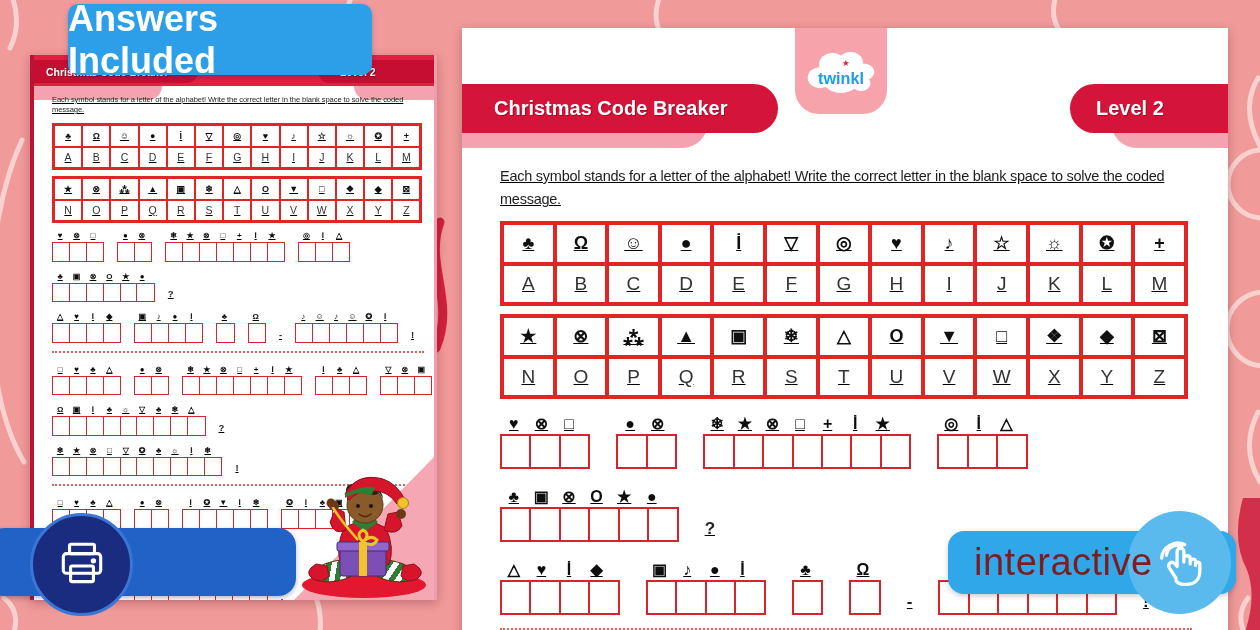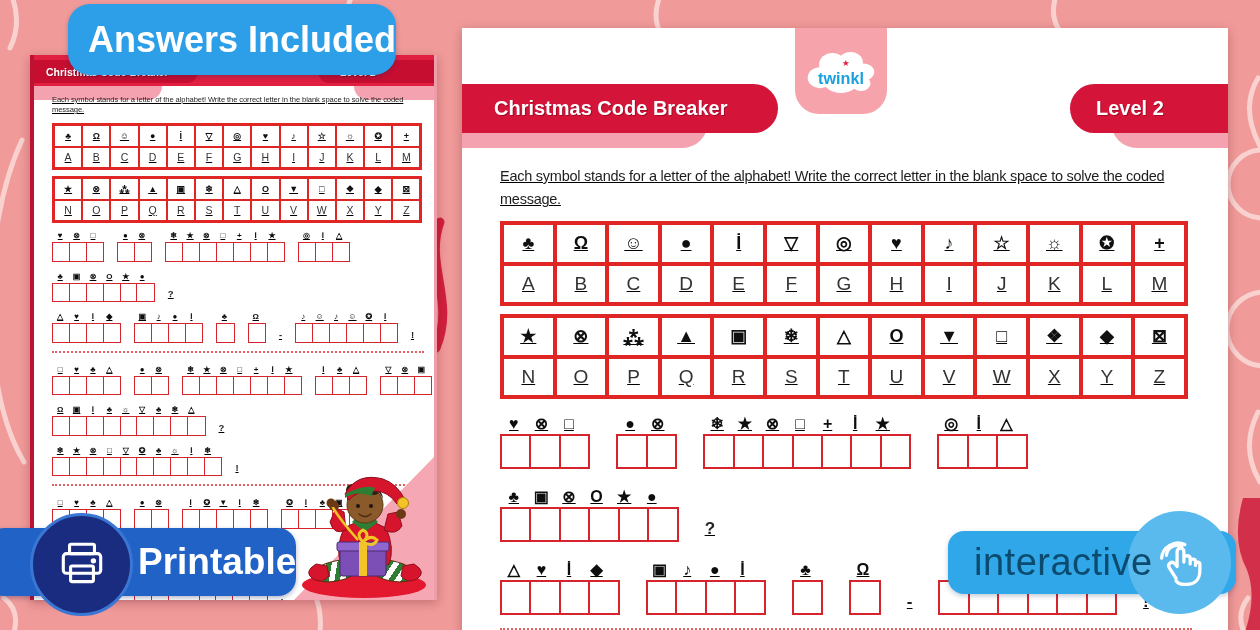--- a/index.html
+++ b/index.html
@@ -60,31 +60,31 @@
   .box{width:var(--bw2);height:var(--bh);border:var(--bt) solid #D6242C;background:#fff;margin-left:calc(-1*var(--bt));}
   .box:first-child{margin-left:0;}
   .after{font-size:var(--af);color:#222;font-weight:700;align-self:flex-end;padding-bottom:3px;}
   .dotted{border-top:2px dotted #E46060;width:var(--dw);margin:4px 0 10px 0;}
   .page-right .dotted{margin:6px 0 12px 0;}
   
   .corner-tri{position:absolute;right:0;bottom:0;z-index:4;}
   .elf{position:absolute;right:2px;bottom:0;z-index:5;}
   
   .overlay{position:absolute;z-index:6;}
-  .answers-badge{left:68px;top:4px;width:328px;height:71px;background:#2C9FE8;border-radius:22px;
+  .answers-badge{left:68px;top:4px;width:304px;height:71px;background:#2C9FE8;border-radius:10px;
                  display:flex;align-items:center;justify-content:flex-end;color:#fff;font-weight:bold;font-size:36px;
                  box-shadow:0 2px 5px rgba(0,40,90,.25);}
   .printable-rect{left:-14px;top:528px;width:310px;height:68px;background:#2062C6;border-radius:18px;
                   box-shadow:0 2px 5px rgba(0,20,70,.3);}
   .printable-text{left:138px;top:528px;height:68px;display:flex;align-items:center;color:#fff;font-weight:bold;font-size:37px;z-index:8;}
   .printable-circle{left:30px;top:513px;width:97px;height:97px;border-radius:50%;background:#1A2C80;
                     border:3px solid #3A76D4;display:flex;align-items:center;justify-content:center;z-index:7;}
   .interactive-rect{left:948px;top:531px;width:288px;height:63px;background:#2FA7E9;border-radius:16px;
                     box-shadow:0 2px 5px rgba(0,40,90,.25);}
-  .interactive-text{left:974px;top:531px;height:63px;display:flex;align-items:center;color:#0c4a6e;font-size:38px;z-index:8;letter-spacing:.5px;}
+  .interactive-text{left:974px;top:531px;height:63px;display:flex;align-items:center;color:#7f1d1d;font-size:38px;z-index:8;letter-spacing:.5px;}
   .interactive-circle{left:1128px;top:511px;width:103px;height:103px;border-radius:50%;background:#5ABAEE;
                       display:flex;align-items:center;justify-content:center;z-index:7;}
 </style>
 </head>
 <body>
 
 <div id="stage">
 
   <svg id="bg" width="1260" height="630">
     <g fill="none" stroke="#F9D2D0" stroke-width="5" stroke-linecap="round">
@@ -868,23 +868,20 @@
   <div class="overlay printable-circle">
     <svg width="54" height="54" viewBox="0 0 52 52">
       <g fill="none" stroke="#ffffff" stroke-width="3" stroke-linejoin="round">
         <rect x="14" y="6" width="24" height="9" rx="1.5"></rect>
         <rect x="8" y="15" width="36" height="19" rx="3"></rect>
         <rect x="15" y="27" width="22" height="15" rx="1.5"></rect>
       </g>
       <circle cx="37" cy="22" r="2.6" fill="#ffffff"></circle>
     </svg>
   </div>
-  <div class="overlay printable-text">
-    <span>Printable</span>
-  </div>
 
   <div class="overlay interactive-rect"></div>
   <div class="overlay interactive-text">
     <span>interactive</span>
   </div>
   <div class="overlay interactive-circle">
     <svg width="62" height="62" viewBox="0 0 64 64">
       <g fill="none" stroke="#ffffff" stroke-width="3.4" stroke-linecap="round" stroke-linejoin="round">
         <path d="M 18 24 a 11 11 0 0 1 16 -9"></path>
         <path d="M 13 27 a 17 17 0 0 1 24 -14"></path>

